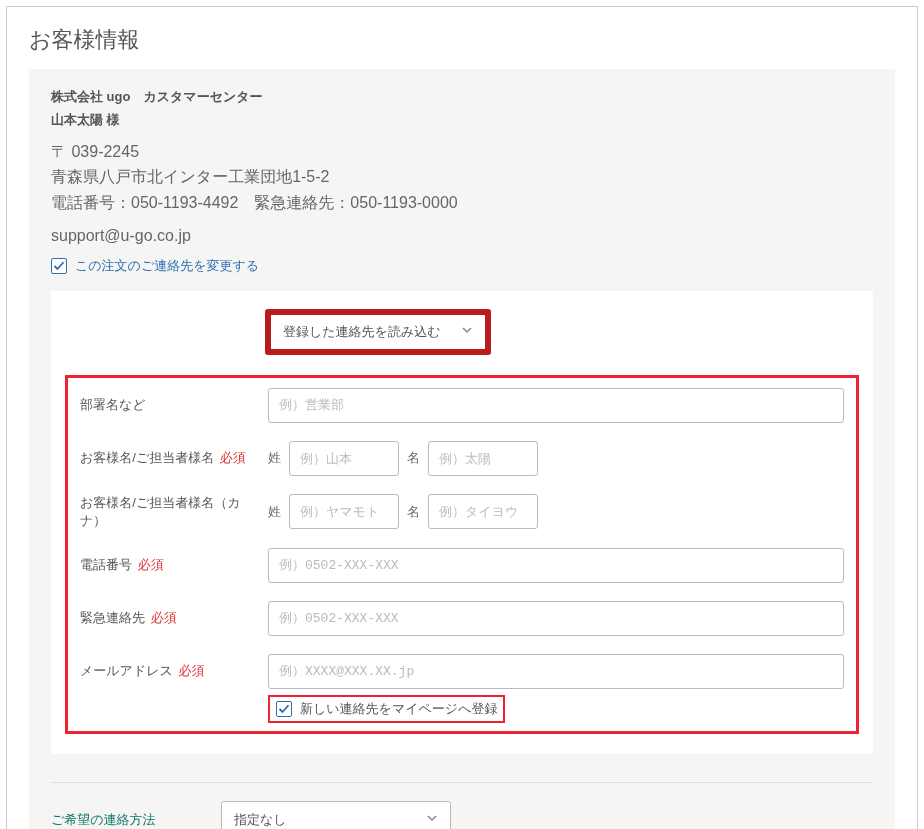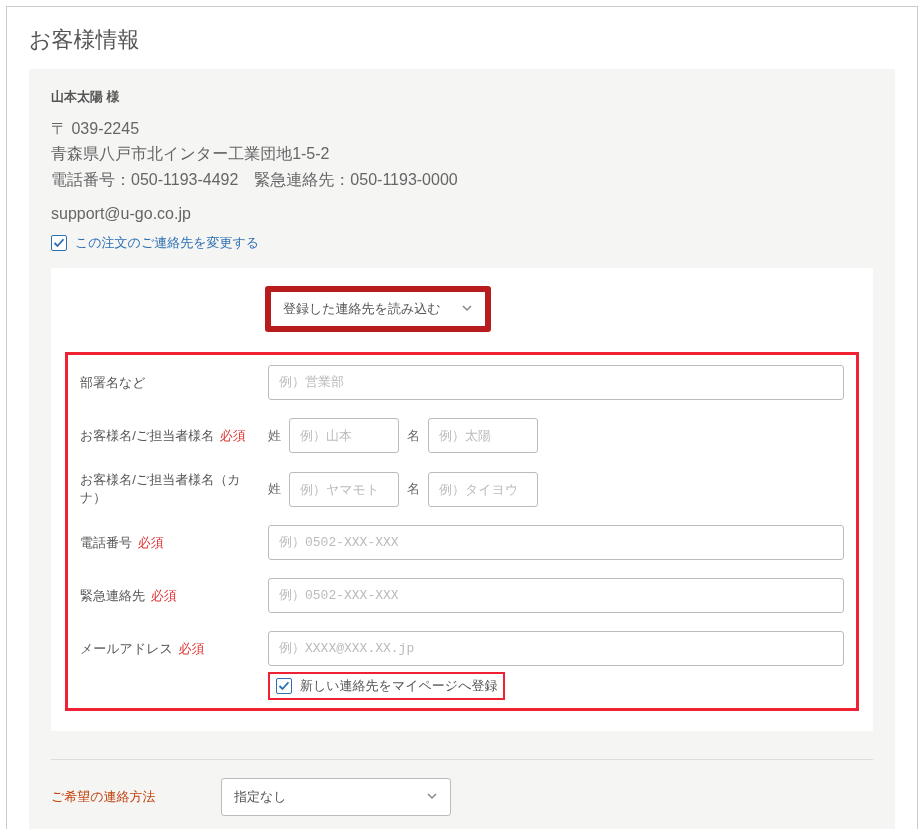--- a/index.html
+++ b/index.html
@@ -28,33 +28,34 @@
 input[type=text]::placeholder { color: #bbb; }
 .yellow { background: #fdf7e6; }
 .wide { width: 100%; max-width: 580px; font-family: Liberation Mono, monospace; }
 .name-input { width: 110px; }
 .subl { color: #666; font-size: 13px; margin: 0 8px; }
 .save-row { }
 .red-small { border: 2px solid #e23; display: inline-flex; align-items: center; padding: 3px 6px; }
 .red-small .chk-label { color: #555; }
 .hr { border: none; border-top: 1px solid #ddd; margin: 28px 0 18px; }
 .bottom-row { display: flex; align-items: flex-start; }
-.bottom-lbl { width: 170px; color: #c2410c; font-size: 13px; padding-top: 10px; }
+.bottom-lbl { width: 170px; color: #0f766e; font-size: 13px; padding-top: 10px; }
 .bottom-right { flex: 1; }
 .select2 { display: inline-flex; align-items: center; justify-content: space-between; border: 1px solid #bbb; border-radius: 3px; padding: 9px 12px; width: 230px; color: #555; font-size: 13px; background: #fff; cursor: pointer; }
 .chev-svg { width: 12px; height: 12px; }
 </style>
 </head>
 <body>
 
 <div class="outer">
   <h1 class="page-title">お客様情報</h1>
 
   <div class="panel">
     <div class="cust-block">
+      <div class="cust-line1">株式会社 ugo　カスタマーセンター</div>
       <div class="cust-line2">山本太陽 様</div>
       <div class="cust-small">〒 039-2245</div>
       <div class="cust-small">青森県八戸市北インター工業団地1-5-2</div>
       <div class="cust-small">電話番号：050-1193-4492　緊急連絡先：050-1193-0000</div>
       <div class="cust-small" style="margin-top:8px">support@u-go.co.jp</div>
     </div>
 
     <div class="chk-row">
       <span class="chk">
         <svg viewBox="0 0 16 16">

